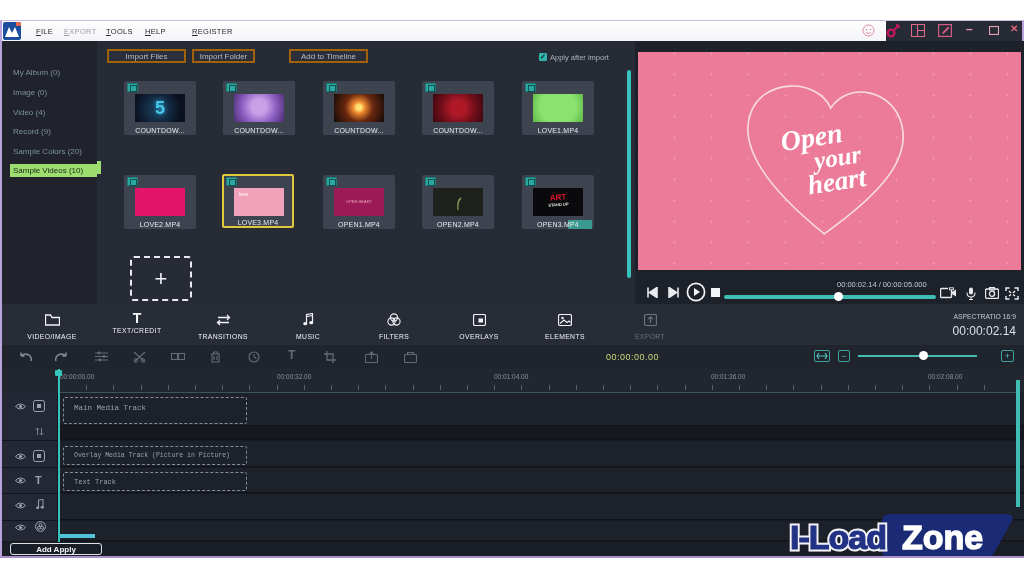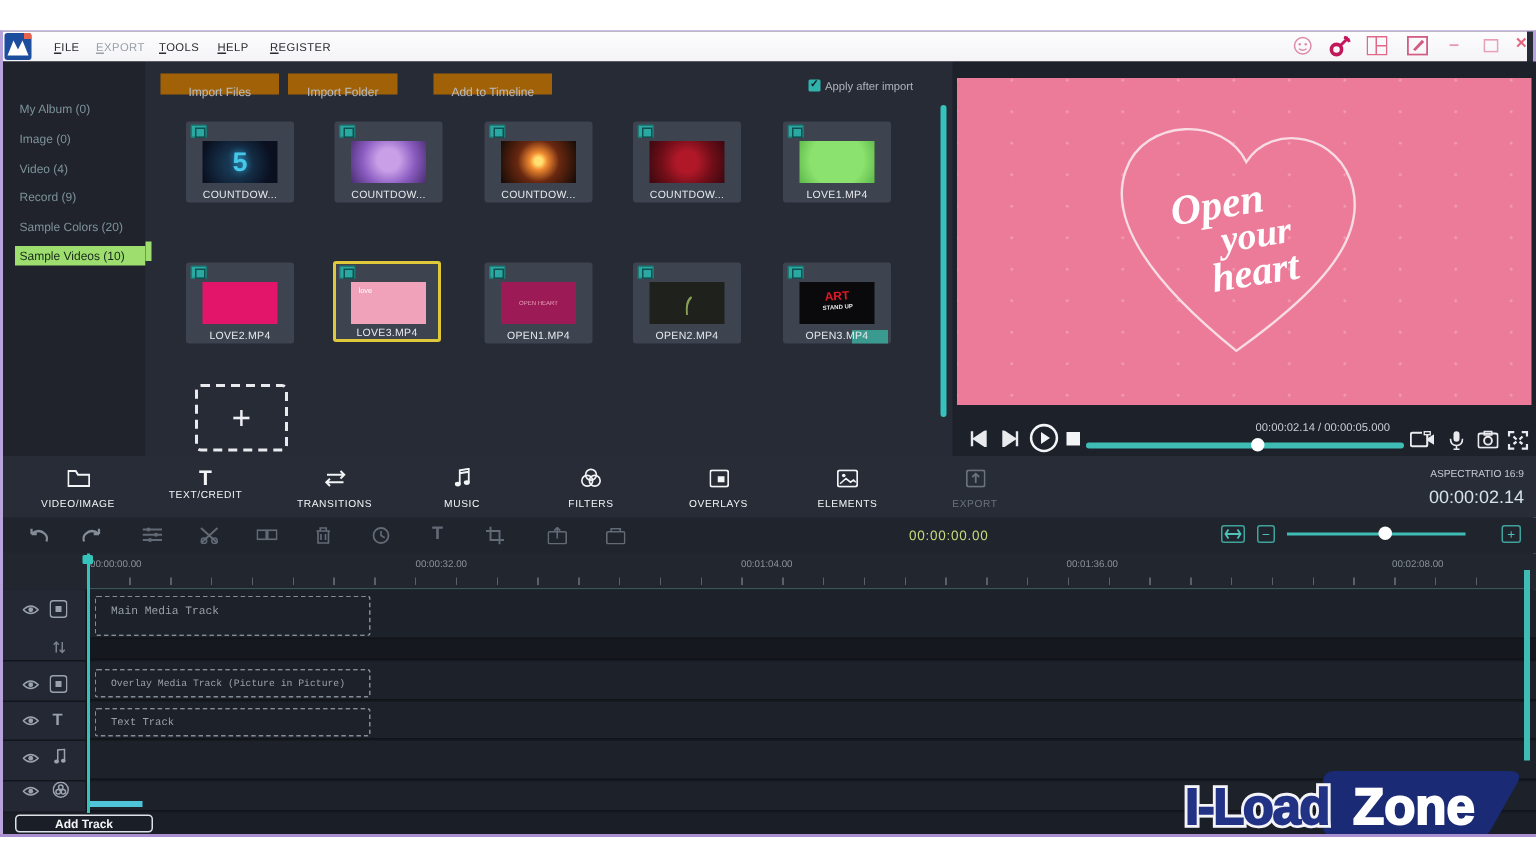--- a/index.html
+++ b/index.html
@@ -1,33 +1,33 @@
 <!DOCTYPE html>
 <html><head><meta charset="utf-8">
 <style>
 *{margin:0;padding:0;box-sizing:border-box;font-family:"Liberation Sans",sans-serif;}
 html,body{width:1024px;height:576px;background:#fff;overflow:hidden;position:relative;}
 #win{position:absolute;left:0;top:20px;width:1024px;height:538px;background:#262b36;border-left:2px solid #b9a3dd;border-right:2px solid #b9a3dd;border-top:1px solid #cbbce2;}
 
-#menubar{position:absolute;left:0;top:0;width:1016px;height:20px;background:linear-gradient(#fdfdfe,#f4f4f7);padding-left:45px;}
+#menubar{position:absolute;left:0;top:0;width:884px;height:20px;background:linear-gradient(#fdfdfe,#f4f4f7);padding-left:45px;}
 #logo{position:absolute;left:1px;top:1px;width:18px;height:18px;background:#1d4e9e;border-radius:2px;overflow:hidden;}
 #logo .pk{position:absolute;right:0;top:0;width:5px;height:4px;background:#e8644c;}
 #logo svg{position:absolute;left:1px;top:3px;}
 .menu{position:absolute;top:6px;font-size:7.5px;font-weight:400;color:#2a2a30;letter-spacing:.3px;}
 .menu u{text-decoration:underline;}
 .gray{color:#9aa0a8;}
 
 .wbtn{position:absolute;top:3px;}
 
 #sidebar{position:absolute;left:0;top:20px;width:95px;height:263px;background:#20232c;}
 .sitem{position:absolute;left:11px;font-size:8px;color:#7d929a;}
 #sisel{position:absolute;left:8px;top:123px;width:87px;height:13px;background:#9ede6f;color:#17281a;font-size:8px;line-height:13px;padding-left:3px;font-weight:400;}
 
 #media{position:absolute;left:95px;top:20px;width:538px;height:263px;background:#262b36;}
-.ibtn{position:absolute;top:8px;height:14px;border:7px solid #a16207;color:#b8bdc4;font-size:8px;text-align:center;line-height:12px;background:rgba(255,255,255,0.02);}
+.ibtn{position:absolute;top:8px;height:14px;border:2px solid #a16207;color:#b8bdc4;font-size:8px;text-align:center;line-height:12px;background:rgba(255,255,255,0.02);}
 #chk{position:absolute;left:442px;top:12px;width:8px;height:8px;background:#2fb3ab;border-radius:1px;color:#10202a;font-size:7px;line-height:8px;text-align:center;font-weight:700;}
 #chklbl{position:absolute;left:453px;top:12px;font-size:7.5px;color:#aeb4bc;}
 .card{position:absolute;width:72px;height:54px;background:#3d434f;border-radius:2px;}
 .card .thumb{position:absolute;left:11px;top:13px;width:50px;height:28px;}
 .card .badge{position:absolute;left:3px;top:2px;width:11px;height:9px;background:#2aa9a2;border-radius:1px;border:1px solid #1d7a75;}
 .card .badge:after{content:"";position:absolute;left:2px;top:1px;width:5px;height:5px;border:1px solid #115050;}
 .card .clabel{position:absolute;left:0;bottom:1px;width:100%;text-align:center;font-size:7px;color:#e8eaee;letter-spacing:.2px;}
 #selcard{border:2px solid #dfc83a;}
 #plusbox{position:absolute;left:33px;top:215px;width:62px;height:45px;border:2px dashed #e8eaee;border-radius:4px;color:#eef0f4;font-size:22px;text-align:center;line-height:41px;font-weight:400;}
 #mscroll{position:absolute;left:530px;top:29px;width:4px;height:208px;background:#35c3bb;border-radius:2px;}
@@ -83,21 +83,21 @@
   <div id="logo">
         <div class="pk"></div>
         <svg width="16" height="13" viewBox="0 0 16 13">
           <path d="M1 12 L5 2 L8 8 L11 2 L15 12 Z" fill="#fff"></path>
         </svg>
       </div>
   <div class="menu" style="left:34px"><u>F</u>ILE</div>
   <div class="menu gray" style="left:62px"><u>E</u>XPORT</div>
   <div class="menu" style="left:104px"><u>T</u>OOLS</div>
   <div class="menu" style="left:143px"><u>H</u>ELP</div>
-  <div class="menu" style="left:178px"><u>R</u>EGISTER</div>
+  <div class="menu" style="left:190px"><u>R</u>EGISTER</div>
   <svg class="wbtn" style="left:860px" width="13" height="13" viewBox="0 0 13 13">
         <circle cx="6.5" cy="6.5" r="5.5" fill="none" stroke="#dd8aa4" stroke-width="1"></circle>
         <circle cx="4.5" cy="5.5" r="0.8" fill="#dd8aa4"></circle>
         <circle cx="8.5" cy="5.5" r="0.8" fill="#dd8aa4"></circle>
         <path d="M4 8.5 q2.5 2 5 0" fill="none" stroke="#dd8aa4"></path>
       </svg>
   <svg class="wbtn" style="left:884px" width="15" height="14" viewBox="0 0 15 14">
         <circle cx="5" cy="9" r="3.4" fill="none" stroke="#c2175b" stroke-width="2.4"></circle>
         <path d="M7.5 6.5 L12.5 1.5 M12.5 1.5 L13.5 4 M12.5 1.5 L10 0.8" stroke="#c2175b" stroke-width="2" fill="none"></path>
       </svg>
@@ -120,21 +120,21 @@
   <div class="sitem" style="top:27px">My Album (0)</div>
   <div class="sitem" style="top:47px">Image (0)</div>
   <div class="sitem" style="top:67px">Video (4)</div>
   <div class="sitem" style="top:86px">Record (9)</div>
   <div class="sitem" style="top:106px">Sample Colors (20)</div>
   <div id="sisel">Sample Videos (10)</div>
 </div>
 <div id="media">
   <div style="position:absolute;left:0;top:120px;width:4px;height:13px;background:#9ede6f"></div>
   <div class="ibtn" style="left:10px;width:79px">Import Files</div>
-  <div class="ibtn" style="left:95px;width:73px">Import Folder</div>
+  <div class="ibtn" style="left:95px;width:63px">Import Folder</div>
   <div class="ibtn" style="left:192px;width:79px">Add to Timeline</div>
   <div id="chk">✓</div>
       <div id="chklbl">Apply after import</div>
   <div class="card" style="left:27px;top:40px">
         <div class="thumb" style="background:radial-gradient(circle at 45% 55%,#17344e 0 25%,#0a1020 75%)">
           <div style="color:#46c8ea;font-size:18px;font-weight:700;text-align:center;line-height:28px;text-shadow:0 0 5px #2fa8d8">5</div>
         </div>
         <div class="badge"></div>
         <div class="clabel">COUNTDOW...</div>
       </div>
@@ -400,21 +400,21 @@
         <span style="margin-top:5px">Overlay Media Track (Picture in Picture)</span>
       </div>
   <div class="clip" style="top:79px;height:19px;font-size:7px">
         <span style="margin-top:5px">Text Track</span>
       </div>
   <div id="tclip"></div>
   <div id="playhead"></div>
   <div id="vscroll"></div>
   </div>
 <div id="bottombar"></div>
-<div id="addtrack">Add Track</div>
+<div id="addtrack">Add Apply</div>
 <div id="wm">
   <svg width="238" height="52" viewBox="0 0 238 52">
     <path d="M102 1 L218 1 Q227 1 224 8 L206 40 Q203 45 197 45 L102 45 Q94 45 94 37 L94 9 Q94 1 102 1 Z" fill="#1b2a75"></path>
     <text x="2" y="36" font-family="Liberation Sans" font-size="34" font-weight="900" fill="none" stroke="#f4f4f8" stroke-width="5" letter-spacing="-1">I-Load</text>
     <text x="2" y="36" font-family="Liberation Sans" font-size="34" font-weight="900" fill="#223285" stroke="#223285" stroke-width="1.2" letter-spacing="-1">I-Load</text>
     <text x="114" y="36" font-family="Liberation Sans" font-size="34" font-weight="900" fill="#ffffff" stroke="#fff" stroke-width="1.4" letter-spacing="0">Zone</text>
   </svg>
 </div>
 </div>
 <div id="borderbot"></div>

